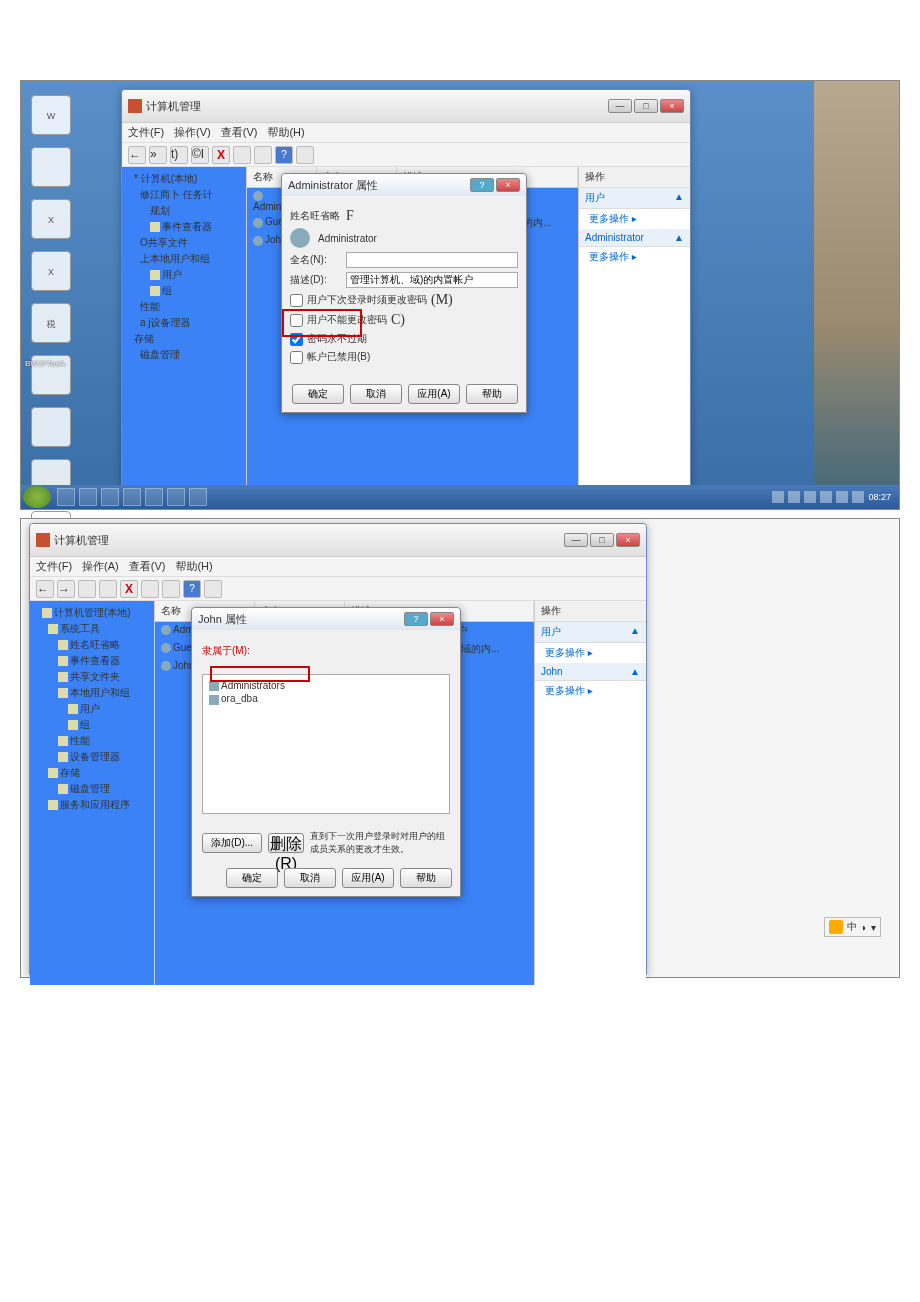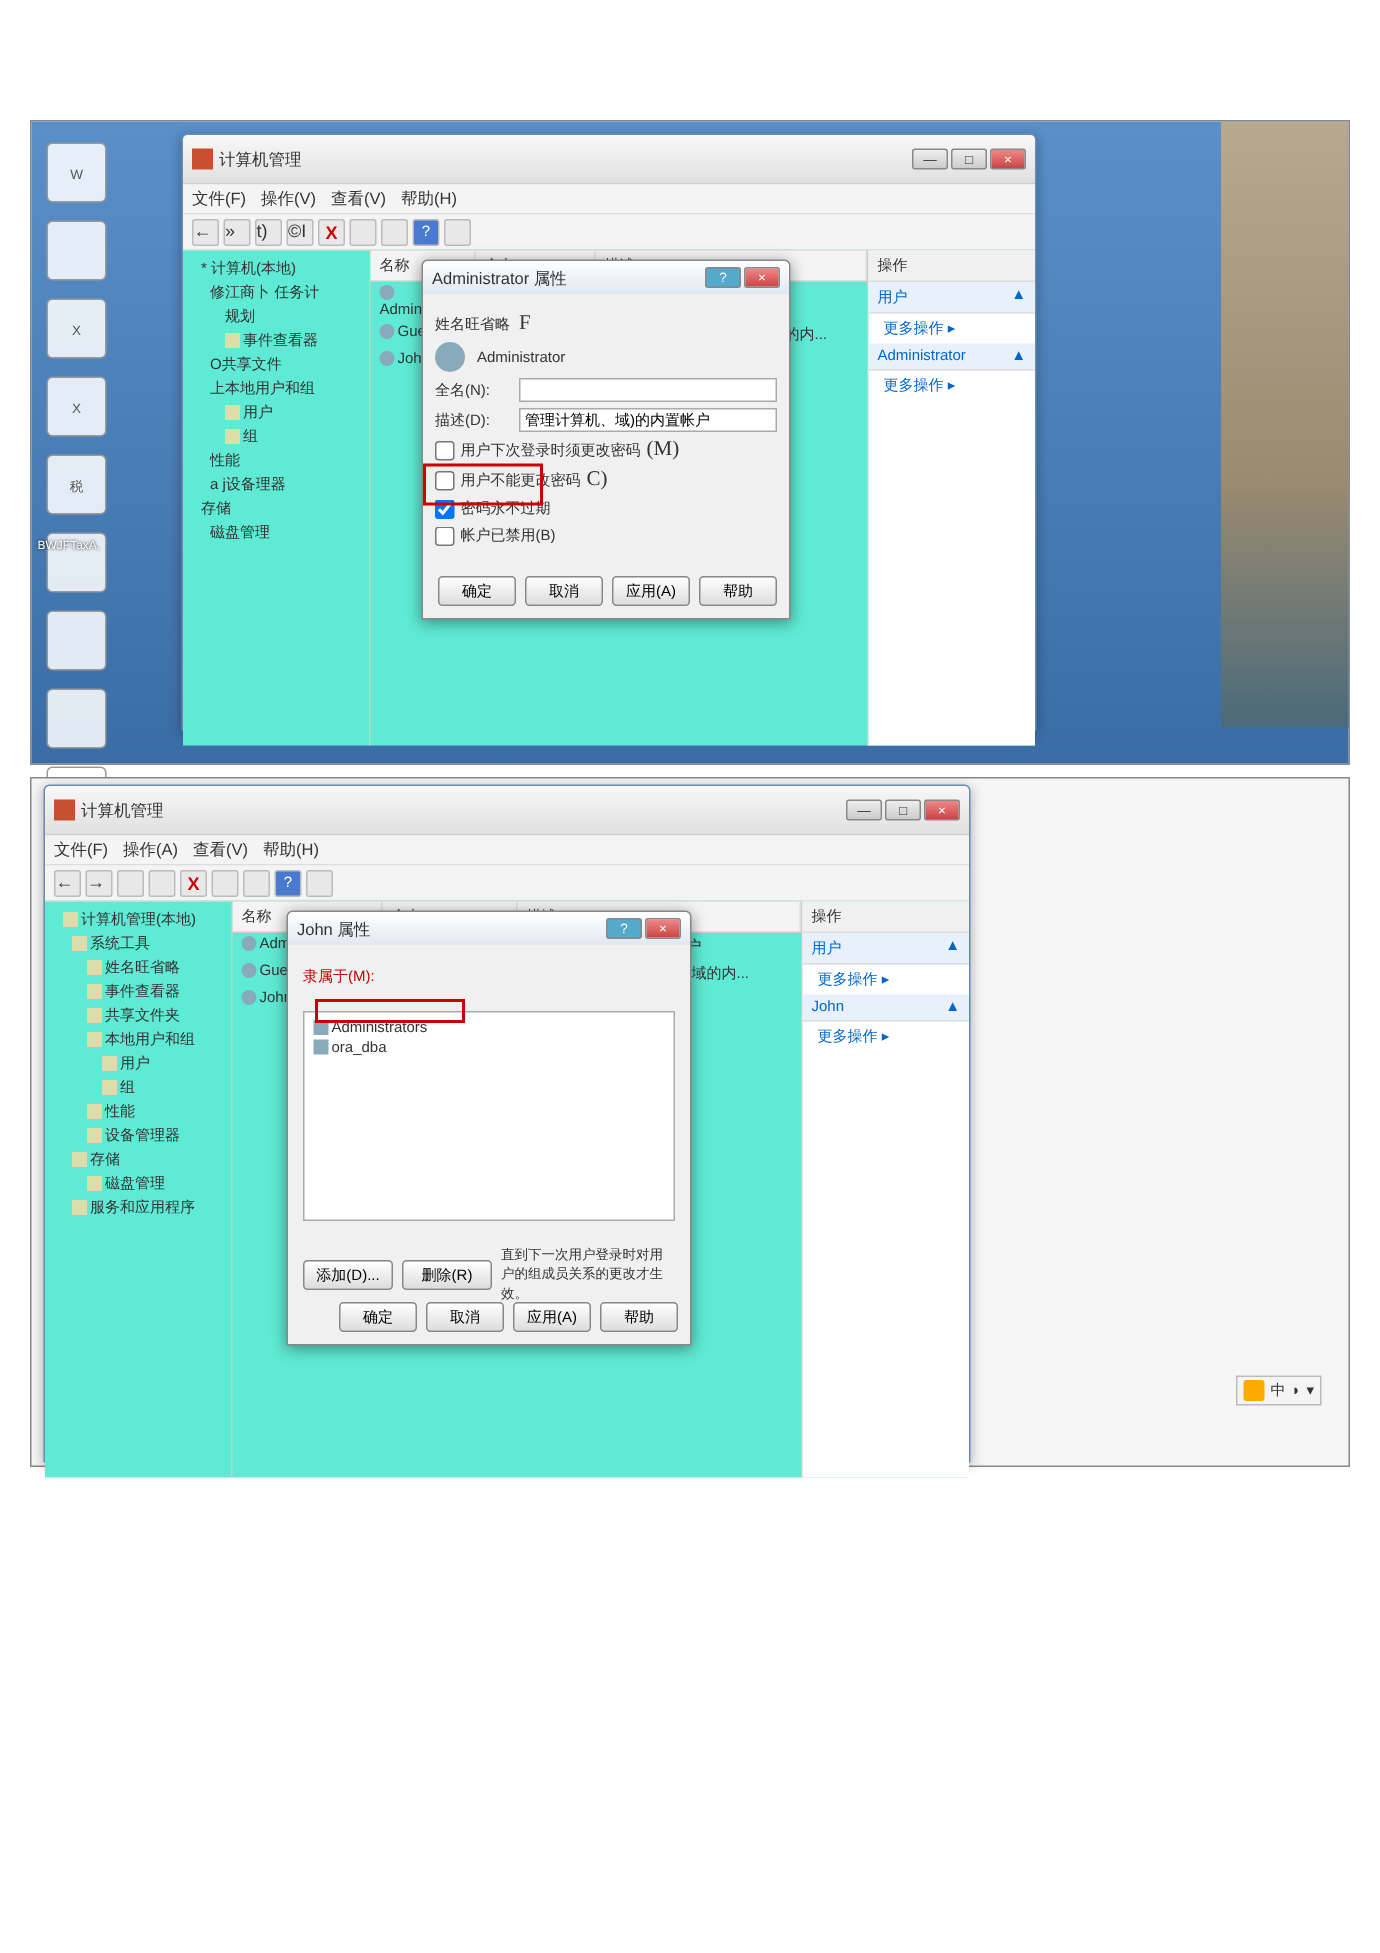--- a/index.html
+++ b/index.html
@@ -26,21 +26,21 @@
 .titlebar .icon{width:14px;height:14px;background:#c85030;margin-right:4px}
 .titlebar .ttl{font-size:11px;color:#333}
 .titlebar .winbtns{margin-left:auto;display:flex;gap:2px}
 .winbtn{width:24px;height:14px;background:linear-gradient(to bottom,#eee,#ccc);border:1px solid #888;border-radius:2px;font-size:9px;text-align:center;line-height:12px}
 .winbtn.close{background:linear-gradient(to bottom,#e88,#c44);color:#fff}
 .menubar{height:20px;background:#f4f4f4;display:flex;align-items:center;padding:0 6px;font-size:11px;gap:10px;border-bottom:1px solid #ddd}
 .toolbar{height:24px;background:#f4f4f4;display:flex;align-items:center;padding:0 6px;gap:3px;border-bottom:1px solid #ddd}
 .tbtn{width:18px;height:18px;background:#e8e8e8;border:1px solid #bbb;border-radius:2px}
 .tbtn.blue{background:#4a7ad0;color:#fff;font-size:10px;text-align:center;line-height:16px}
 .tbtn.x{background:#e8e8e8;color:#c00;text-align:center;line-height:16px;font-weight:bold}
-.mgmt-body{display:flex;height:calc(100% - 66px);background:#5eead4}
+.mgmt-body{display:flex;height:calc(100% - 66px);background:#3b82f6}
 .tree{width:125px;border-right:1px solid #ccc;padding:4px;font-size:10px;overflow:hidden}
 .tree-item{padding:1px 0 1px 8px;white-space:nowrap;color:#333}
 .tree-item.lv1{padding-left:14px}
 .tree-item.lv2{padding-left:24px}
 .tree-item.lv3{padding-left:34px}
 .tree-item .ticon{display:inline-block;width:10px;height:10px;background:#dda;vertical-align:middle;margin-right:2px}
 .listpane{flex:1;position:relative}
 .listhdr{display:flex;background:#f4f4f4;border-bottom:1px solid #ccc;font-size:10px}
 .listhdr div{padding:3px 6px;border-right:1px solid #ddd}
 .listrow{display:flex;font-size:10px;padding:1px 0}
@@ -225,20 +225,39 @@
     </div>
     <div class="redbox" style="left:0;top:135px;width:80px;height:28px"></div>
     <div class="dlg-btns">
       <button>确定</button>
       <button>取消</button>
       <button>应用(A)</button>
       <button>帮助</button>
     </div>
   </div>
 
+  <div class="taskbar">
+    <div class="startbtn"></div>
+    <div class="taskitem"></div>
+    <div class="taskitem"></div>
+    <div class="taskitem"></div>
+    <div class="taskitem"></div>
+    <div class="taskitem"></div>
+    <div class="taskitem"></div>
+    <div class="taskitem"></div>
+    <div class="tray">
+      <div class="tray-icon"></div>
+      <div class="tray-icon"></div>
+      <div class="tray-icon"></div>
+      <div class="tray-icon"></div>
+      <div class="tray-icon"></div>
+      <div class="tray-icon"></div>
+      <span class="clock">08:27</span>
+    </div>
+  </div>
 </div>
 
 
 <div class="screenshot ss2">
   <div class="mgmt-window mw2">
     <div class="titlebar">
       <span class="icon"></span>
       <span class="ttl">计算机管理</span>
       <div class="winbtns">
         <div class="winbtn">—</div>
@@ -328,21 +347,21 @@
     <div class="dlg-body">
       <div style="padding:6px 2px">
         <div style="color:#c00;font-size:10px">隶属于(M):</div>
         <div class="member-box">
           <div class="member-item"><span class="micon"></span><span>Administrators</span></div>
           <div class="member-item"><span class="micon"></span><span>ora_dba</span></div>
         </div>
         <div class="redbox" style="left:18px;top:58px;width:100px;height:16px"></div>
         <div style="display:flex;gap:6px;align-items:center">
           <button style="width:60px;height:20px;border:1px solid #888;border-radius:3px;background:linear-gradient(#fff,#ddd);font-size:10px">添加(D)...</button>
-          <button style="width:60px;height:20px;border:1px solid #888;border-radius:3px;background:linear-gradient(#fff,#ddd);font-size:10px">删除(R)</button>
+          <button style="width:36px;height:20px;border:1px solid #888;border-radius:3px;background:linear-gradient(#fff,#ddd);font-size:16px">删除(R)</button>
           <span style="font-size:9px;flex:1">直到下一次用户登录时对用户的组成员关系的更改才生效。</span>
         </div>
       </div>
     </div>
     <div class="dlg-btns">
       <button>确定</button>
       <button>取消</button>
       <button>应用(A)</button>
       <button>帮助</button>
     </div>

